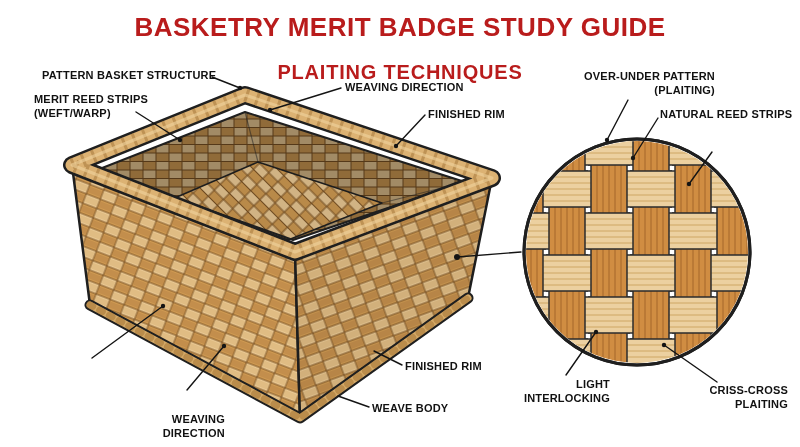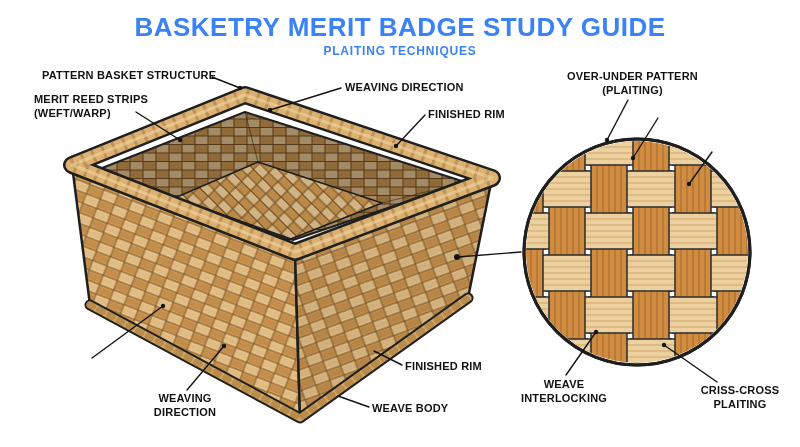--- a/index.html
+++ b/index.html
@@ -2,29 +2,29 @@
 <html><head>
 <meta charset="utf-8">
 <style>
   html,body{margin:0;padding:0}
   body{
     width:800px;height:447px;position:relative;overflow:hidden;
     background:#ffffff;
     font-family:"Liberation Sans", sans-serif;
   }
   .canvas{position:absolute;inset:0}
-  .hdr{position:absolute;left:0;right:0;top:12px;text-align:center;color:#3b82f6}
+  .hdr{position:absolute;left:0;right:0;top:12px;text-align:center;color:#b91c1c}
   .title{font-size:26px;font-weight:700;letter-spacing:.5px}
-  .subtitle{font-size:12px;font-weight:700;letter-spacing:.8px;margin-top:1px}
+  .subtitle{font-size:20px;font-weight:700;letter-spacing:.8px;margin-top:18px}
   svg.art{position:absolute;left:0;top:0}
   .lbl{
     position:absolute;font-size:11px;font-weight:700;line-height:1.25;
     color:#111;white-space:pre-line;letter-spacing:.2px
   }
-  .tc{text-align:center}
+  .tc{text-align:right}
 </style>
 </head>
 <body>
 
 <div class="canvas">
 
   <div class="hdr">
     <div class="title">BASKETRY MERIT BADGE STUDY GUIDE</div>
     <div class="subtitle">PLAITING TECHNIQUES</div>
   </div>
@@ -155,24 +155,25 @@
       <circle cx="596" cy="332" r="2.2"></circle>
       <circle cx="664" cy="345" r="2.2"></circle>
     </g>
   </svg>
 
   <div class="lbl" style="left:42px;top:69px">PATTERN BASKET STRUCTURE</div>
   <div class="lbl" style="left:34px;top:93px">MERIT REED STRIPS
 (WEFT/WARP)</div>
   <div class="lbl" style="left:345px;top:81px">WEAVING DIRECTION</div>
   <div class="lbl" style="left:428px;top:108px">FINISHED RIM</div>
-  <div class="lbl tc" style="left:145px;top:392px;width:80px">WEAVING
+  <div class="lbl tc" style="left:145px;top:413px;width:80px">WEAVING
 DIRECTION</div>
   <div class="lbl" style="left:372px;top:402px">WEAVE BODY</div>
   <div class="lbl" style="left:405px;top:360px">FINISHED RIM</div>
   <div class="lbl tc" style="left:550px;top:70px;width:165px">OVER-UNDER PATTERN
 (PLAITING)</div>
-  <div class="lbl tc" style="left:518px;top:378px;width:92px">WEAVE
+  <div class="lbl" style="left:660px;top:108px">NATURAL REED STRIPS</div>
+  <div class="lbl tc" style="left:518px;top:378px;width:92px">LIGHT
 INTERLOCKING</div>
   <div class="lbl tc" style="left:692px;top:384px;width:96px">CRISS-CROSS
 PLAITING</div>
 
 </div>
 
 </body></html>

